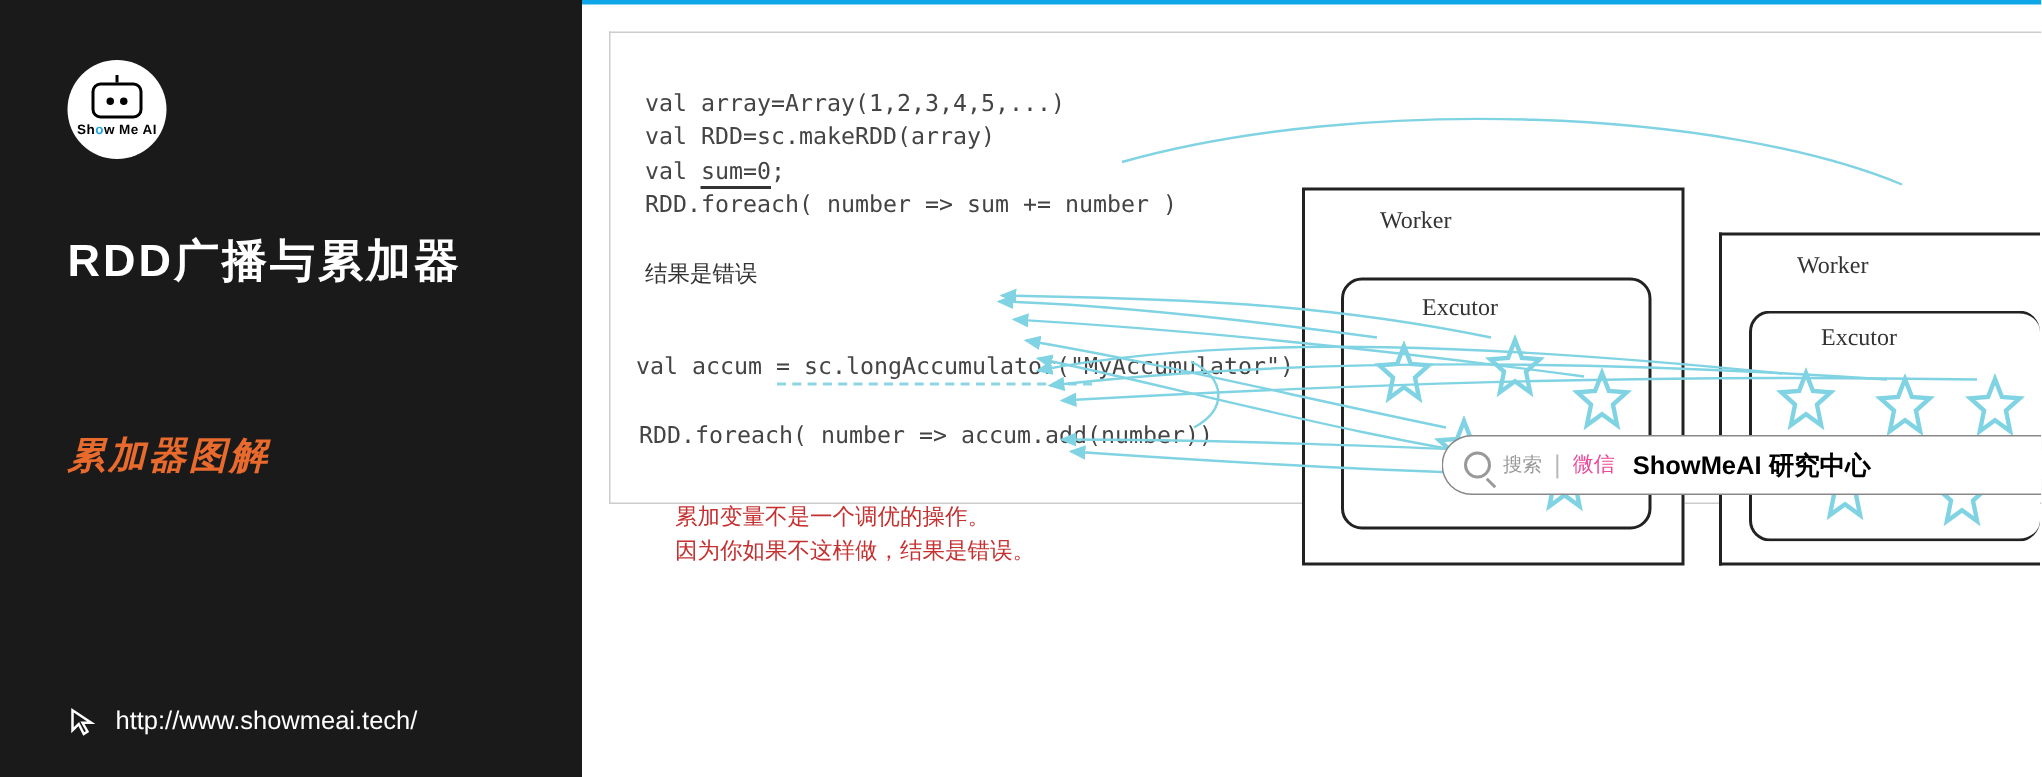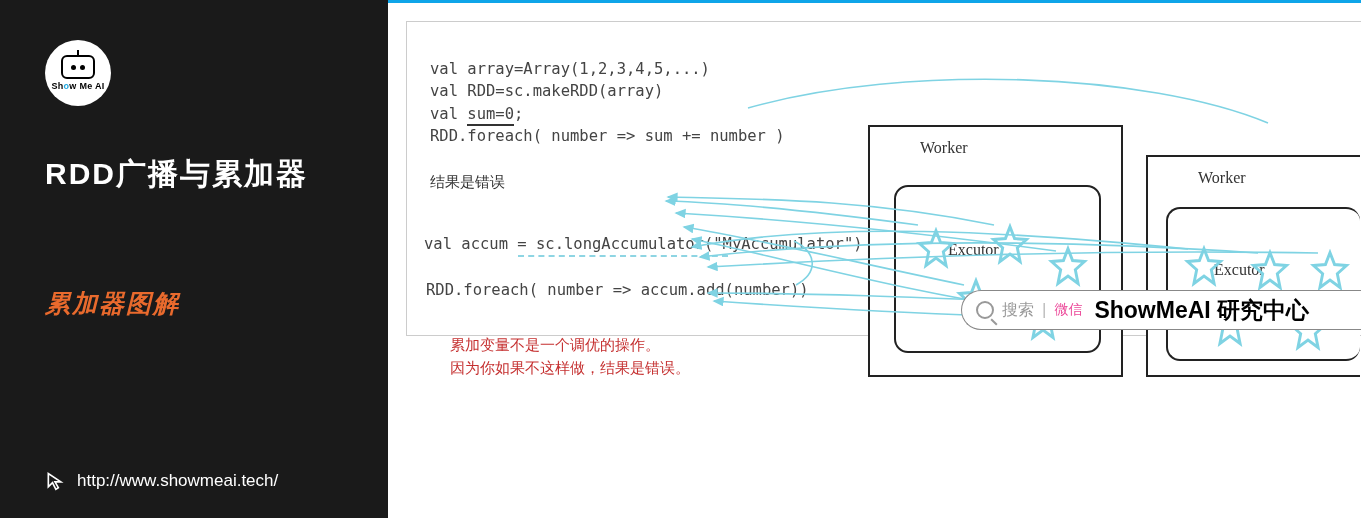--- a/index.html
+++ b/index.html
@@ -82,44 +82,44 @@
   .worker2 { left:758px; top:152px; width:214px; height:222px; border-right:none; }
   .worker-label {
     position:absolute; top:12px; left:50px; font-family:"SimSun",serif; font-size:16px; color:#333;text-align:right;
   }
   .excutor-box {
     position:absolute; border:2.5px solid #222; border-radius:14px;
   }
   .exc1 { left:24px; top:58px; width:207px; height:168px; }
   .exc2 { left:18px; top:50px; width:194px; height:154px; border-right:none; }
   .excutor-label {
-    position:absolute; top:-28px; left:48px; font-family:"SimSun",serif; font-size:16px; color:#333;margin-top:44px;
+    position:absolute; top:-28px; left:48px; font-family:"SimSun",serif; font-size:16px; color:#333;
   }
   .stars { position:absolute; }
   .star { position:absolute; width:44px; height:44px; }
   .star svg { width:100%; height:100%; }
 
   .svg-arrows { position:absolute; left:0; top:0; width:973px; height:518px; pointer-events:none; }
   .search-bar {
     position:absolute; right:0; bottom:52px;
     width:400px; height:40px;
     border:1.5px solid #888; border-right:none; border-radius:20px 0 0 20px;
     background:#fff; display:flex; align-items:center; padding-left:14px; gap:8px;
     overflow:hidden;
   }
   .search-bar .mag {
     width:18px;height:18px;border:2px solid #999;border-radius:50%;position:relative;flex-shrink:0;
   }
   .search-bar .mag::after {
     content:"";position:absolute;right:-6px;bottom:-6px;width:8px;height:2px;background:#999;transform:rotate(45deg);
   }
-  .search-text1 { color:#999; font-size:16px; }
+  .search-text1 { color:#999; font-size:13px; }
   .search-divider { color:#bbb; font-size:17px; }
   .search-text2 { color:#ec4899; font-size:14px; }
-  .search-bold { color:#000; font-size:23px; font-weight:bold; margin-left:4px; }
+  .search-bold { color:#000; font-size:17px; font-weight:bold; margin-left:4px; }
   .content-inner-border {
     position:absolute; left:18px; top:18px; right:0; bottom:46px;
     border:1px solid #ccc; border-right:none;
   }
 </style>
 </head>
 <body>
 
 <div class="page">
 

